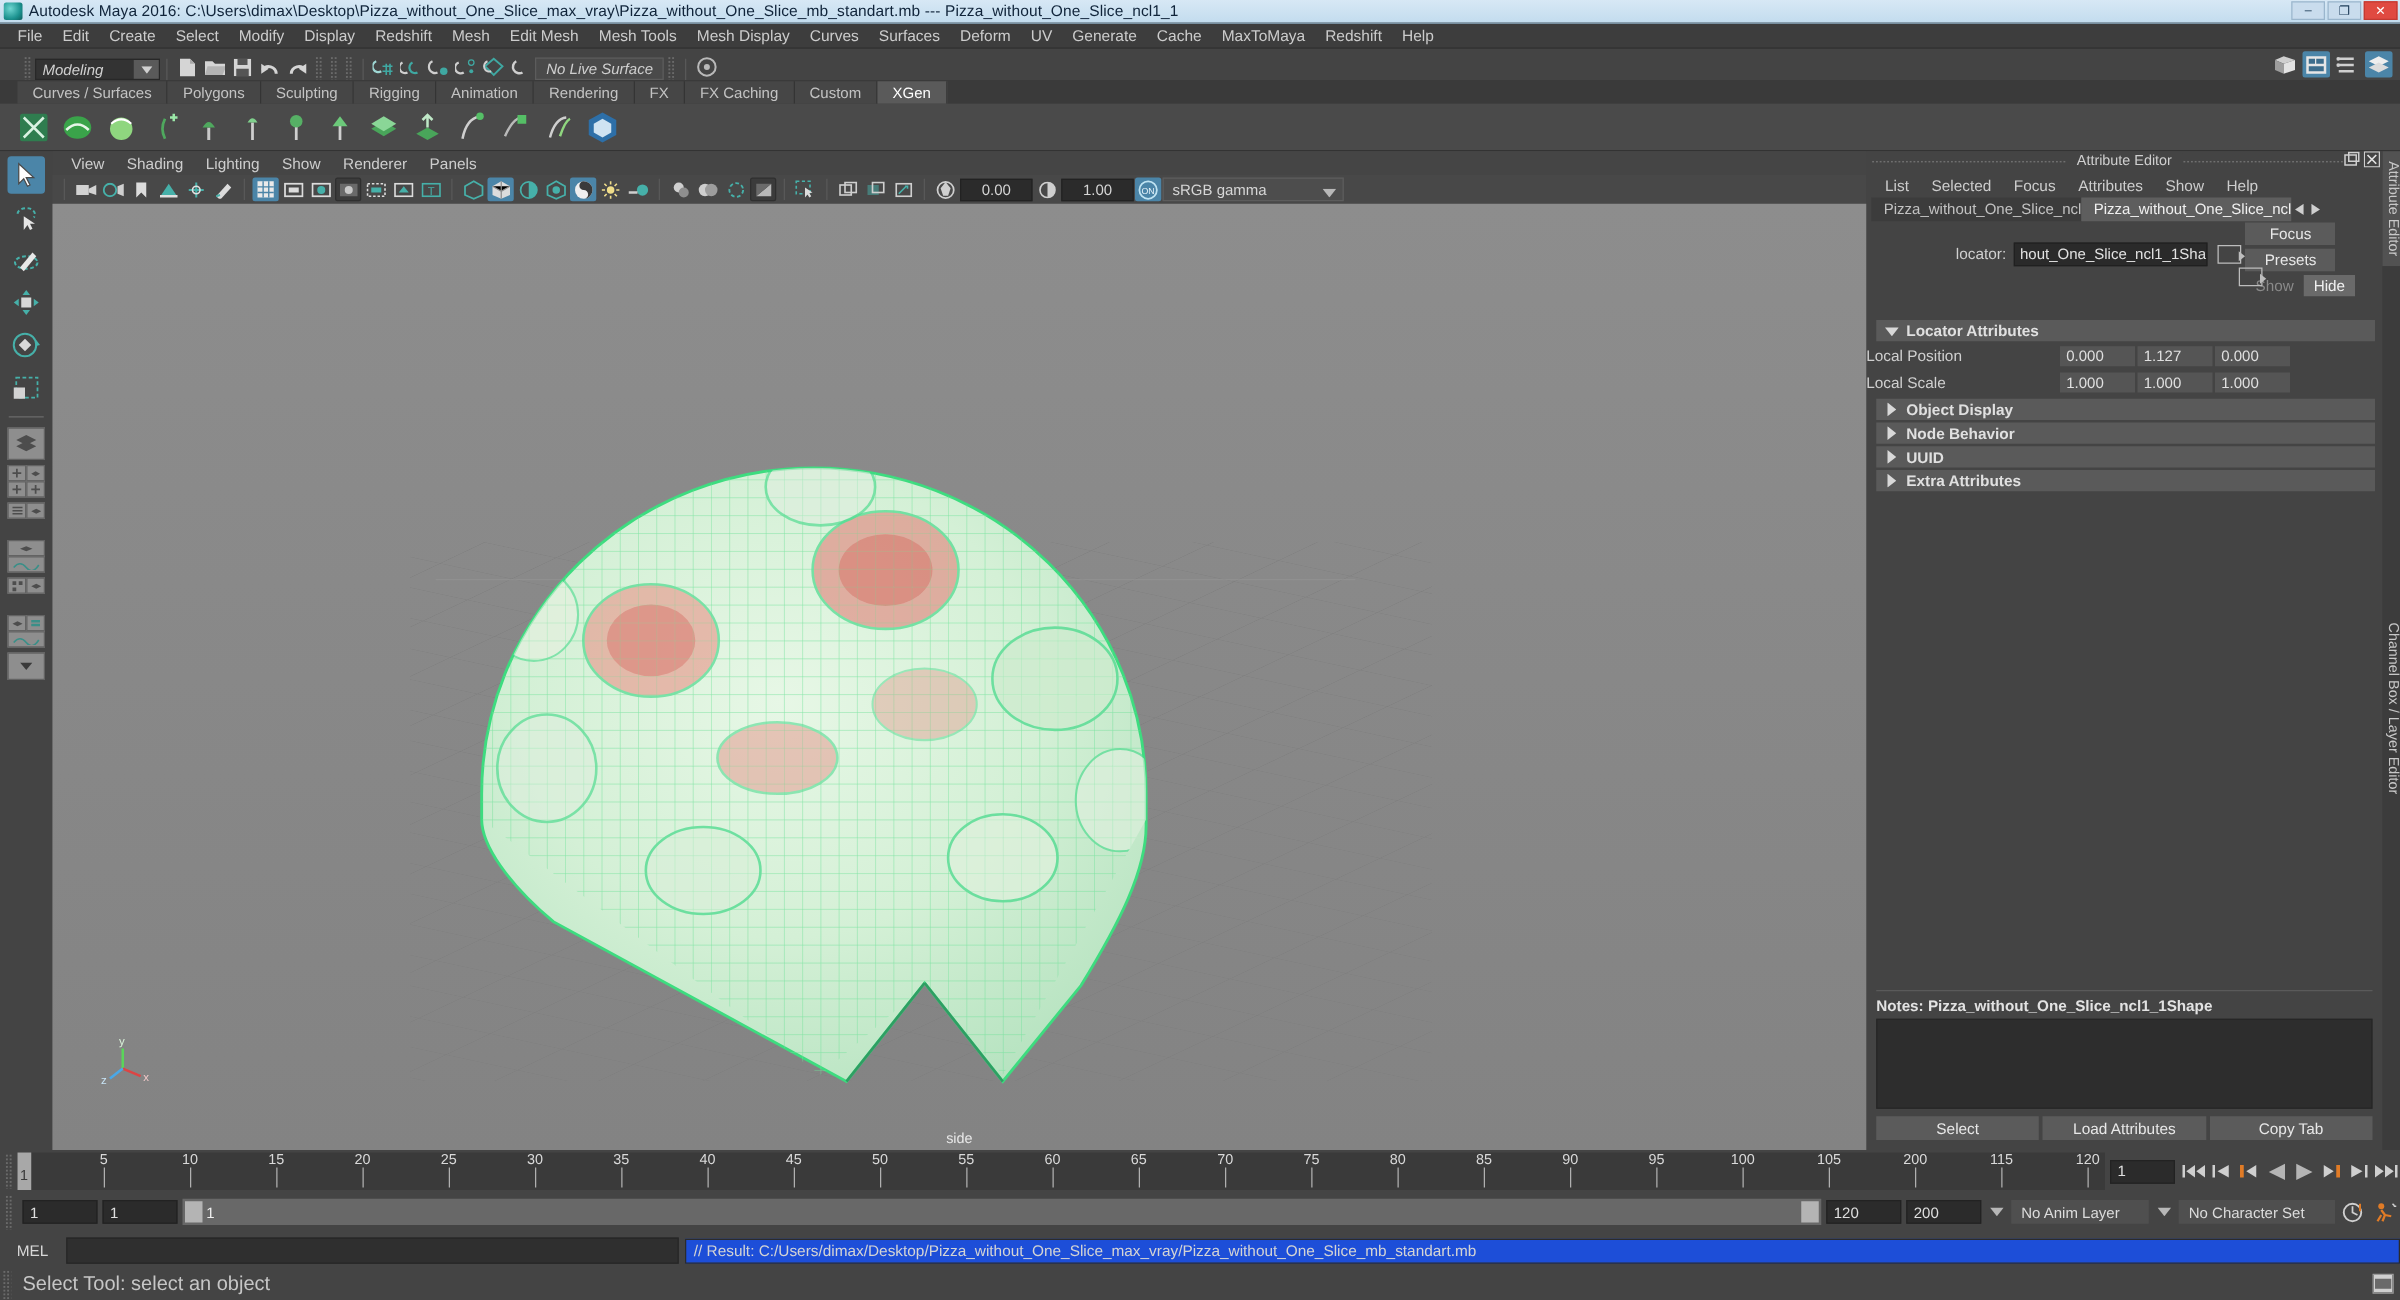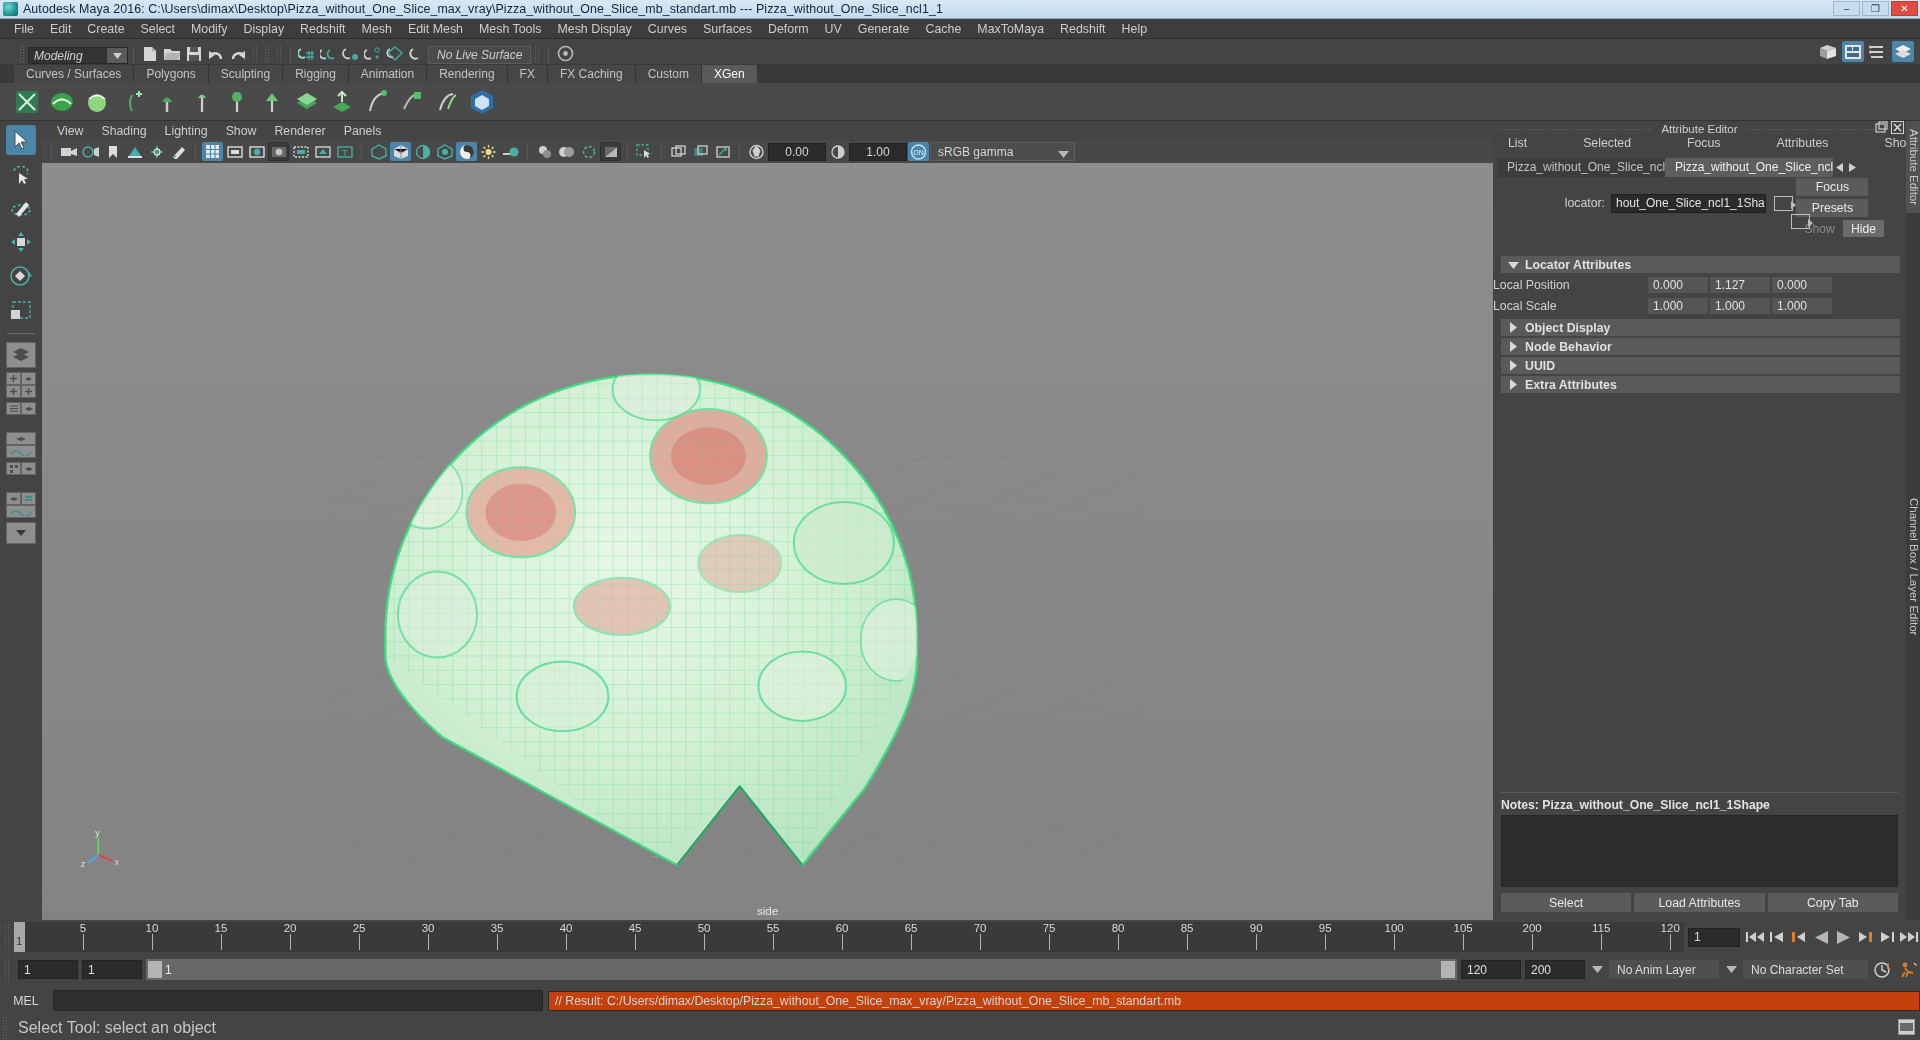--- a/index.html
+++ b/index.html
@@ -87,21 +87,21 @@
 
   
   .rightpanel { width:427px; background:#444; display:flex; }
   .rpmain { flex:1; display:flex; flex-direction:column; min-width:0; }
   .rpbar { height:15px; display:flex; align-items:center; justify-content:center; position:relative;
            background:#444; }
   .rpbar .dots { position:absolute; left:4px; right:4px; top:7px; height:2px;
      background-image: radial-gradient(#6f6f6f 45%, transparent 46%); background-size:3px 3px; }
   .rpbar .t { position:relative; background:#444; padding:0 8px; font-size:11.5px; color:#cfcfcf; z-index:2;}
   .rpbar .btns { position:absolute; right:2px; top:0px; display:flex; gap:3px; z-index:2; background:#444; }
-  .aemenu { height:20px; display:flex; align-items:flex-start; padding-left:6px;gap:38px; }
+  .aemenu { height:20px; display:flex; align-items:flex-end; padding-left:6px; }
   .aemenu .mi { padding:0 9px; font-size:12.3px; color:#cdcdcd; }
   .aetabs { height:22px; display:flex; align-items:center; padding:0 4px; gap:0px; }
   .aetab { height:19px; padding:0 10px; font-size:12px; display:flex;align-items:center; max-width:168px;
            overflow:hidden; white-space:nowrap; }
   .aetab.inactive { background:#3c3c3c; color:#c2c2c2; }
   .aetab.active { background:#5e5e5e; color:#f0f0f0; }
   .aearrow { width:13px;height:19px; display:flex;align-items:center;justify-content:center;color:#cfcfcf;font-size:10px;}
   .locrow { height:26px; display:flex; align-items:center; padding-right:6px; margin-top:12px;}
   .locrow .lbl { width:118px; text-align:right; padding-right:6px; font-size:12.3px; color:#d0d0d0;}
   .locfield { width:155px;height:19px;background:#2a2a2a;border:1px solid #202020; color:#e2e2e2;
@@ -155,21 +155,21 @@
   .rangeslider .knob { width:14px;height:17px;background:#b4b4b4; }
   .rangeslider .rtxt { font-size:12px;color:#efefef;padding-left:3px; }
   .rangeslider .rknob-end { width:14px;height:17px;background:#b4b4b4; margin-left:auto; margin-right:2px;}
   .combo { height:19px; background:#4f4f4f; color:#dcdcdc; font-size:12px; display:flex;align-items:center;
            padding:0 8px; }
   .comboar { width:16px; display:flex;align-items:center;justify-content:center; color:#cfcfcf; }
 
   .melrow { height:31px; background:#444; display:flex; align-items:center; padding-left:4px; gap:5px;}
   .melrow .mlbl { width:44px; text-align:center; font-size:12.3px; color:#d8d8d8; }
   .melinput { width:490px;height:21px;background:#2f2f2f;border:1px solid #262626; }
-  .melresult { flex:1; height:20px; background:#c2410c; border:1px solid #2b2b2b; color:#d4d4d4;
+  .melresult { flex:1; height:20px; background:#1d4ed8; border:1px solid #2b2b2b; color:#d4d4d4;
                font-size:12.3px; display:flex; align-items:center; padding-left:6px; overflow:hidden; white-space:nowrap;}
   .statusbar { height:24px; background:#444; display:flex; align-items:center; padding-left:18px; position:relative;}
   .statusbar .txt { font-size:16px; color:#c6c6c6; }
   .statusbar .hbox { position:absolute; right:5px; top:3px; width:17px;height:16px; border:1px solid #9a9a9a;}
   .dotcol { width:7px; height:100%;
      background-image: radial-gradient(#6a6a6a 40%, transparent 41%); background-size:3px 3px;
      position:absolute; left:2px; top:0; }
 </style>
 </head>
 <body>

